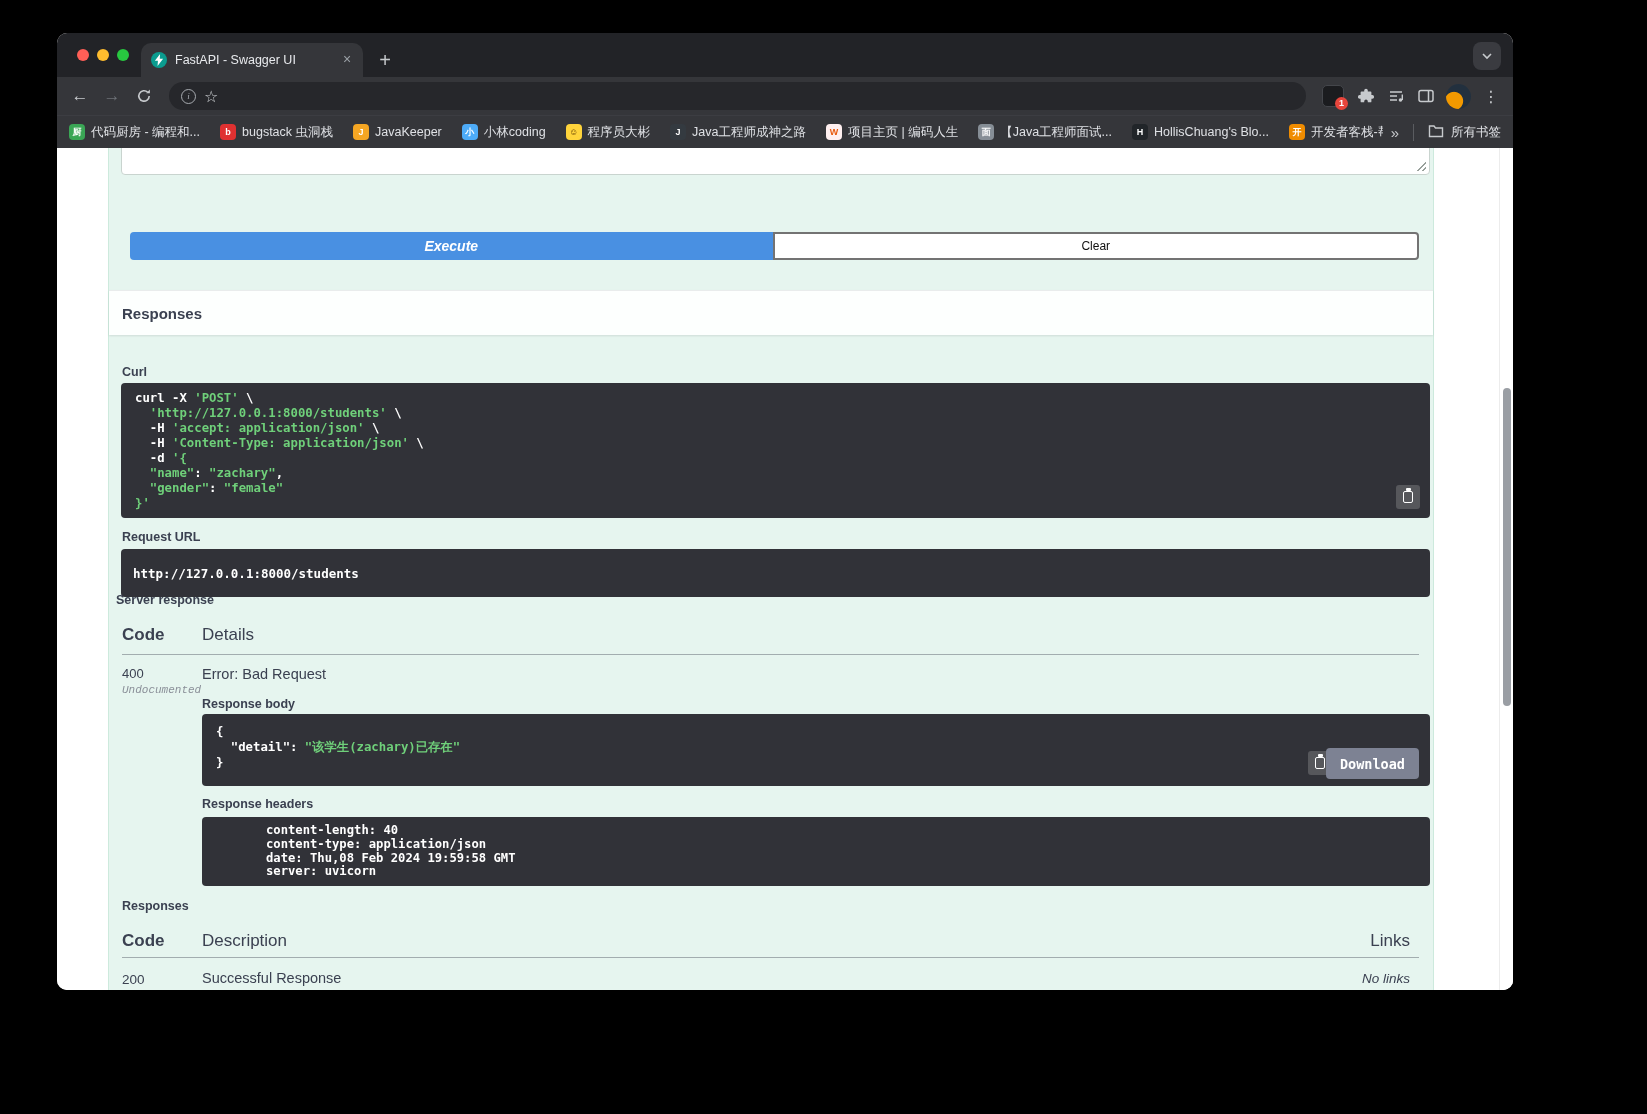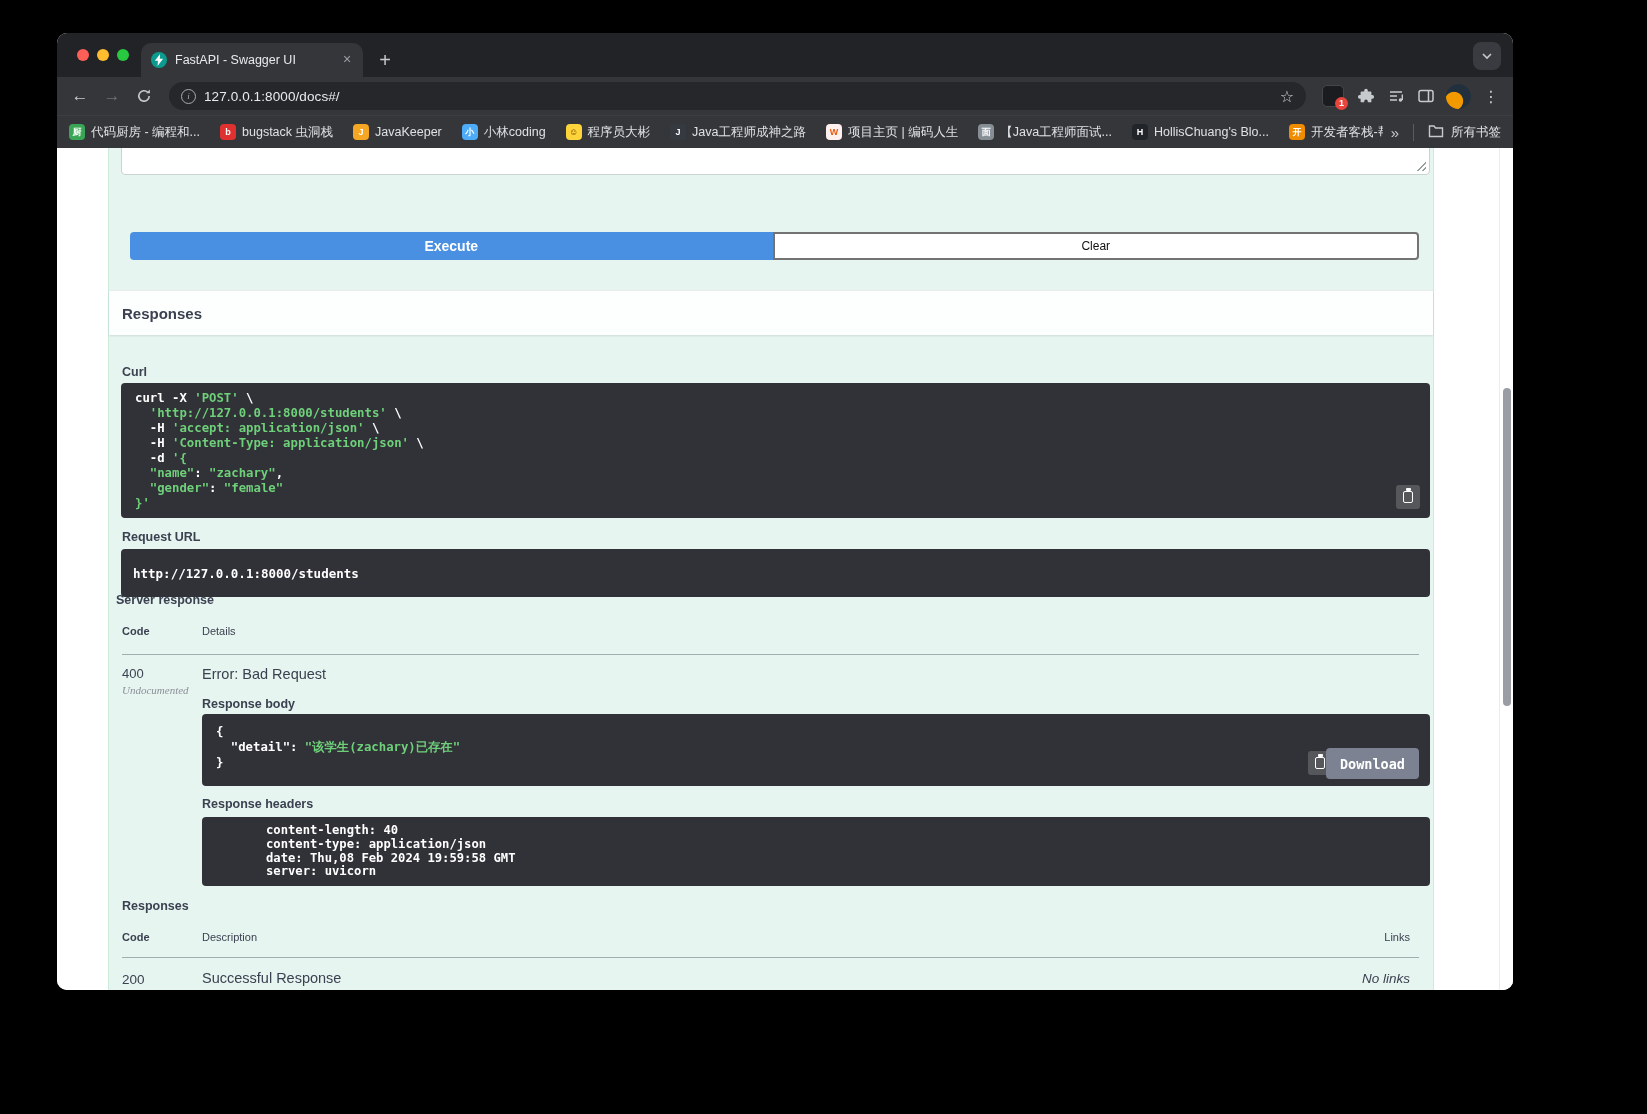--- a/index.html
+++ b/index.html
@@ -63,21 +63,21 @@
   
   .content{position:absolute;left:0;top:115px;width:1456px;height:842px;background:#fff;overflow:hidden;}
   .sw{position:absolute;left:51px;top:0;width:1326px;height:842px;background:var(--mint);border-left:1px solid #cdeadd;border-right:1px solid #cdeadd;}
   .sw *{position:absolute;}
 
   .ta-box{top:-14px;height:41px;left:12px;right:3px;background:#fff;border:1px solid #c9d4cf;border-radius:4px;}
   .resize-handle{right:3px;bottom:3px;width:11px;height:11px;background:repeating-linear-gradient(135deg,transparent 0 2px,#98a09b 2px 3.5px);clip-path:polygon(100% 0,100% 100%,0 100%);}
 
   .exec-row{top:84px;height:28px;left:21px;right:14px;display:flex;}
   .exec-row *{position:static;}
-  .btn-execute{flex:1;background:var(--blue);color:#fff;border:none;border-radius:4px 0 0 4px;font-family:inherit;font-size:14px;font-weight:700;}
+  .btn-execute{flex:1;background:var(--blue);color:#fff;border:none;border-radius:4px 0 0 4px;font-family:inherit;font-size:14px;font-weight:700;font-style:italic;}
   .btn-clear{flex:1;background:#fff;color:#111;border:2px solid #737373;border-radius:0 4px 4px 0;font-family:inherit;font-size:12px;}
 
   .sec-header{top:142px;height:45px;left:0;right:0;background:rgba(255,255,255,.92);box-shadow:0 1px 2px rgba(0,0,0,.1);border-top:1px solid rgba(59,65,81,.1);display:flex;align-items:center;padding-left:13px;}
   .sec-header span{position:static;font-size:15px;font-weight:600;color:var(--ink);}
 
   .lbl{font-size:12.5px;font-weight:600;color:var(--ink);}
   .curl-lbl{top:217px;left:13px;}
   .req-url-lbl{top:382px;left:13px;}
   .server-resp-lbl{top:445px;left:7px;}
   .resp-body-lbl{top:549px;left:93px;}
@@ -98,29 +98,29 @@
   .req-url-bar span{position:static;font-family:"DejaVu Sans Mono","Liberation Mono",monospace;font-size:12.5px;font-weight:700;color:#fff;}
 
   .copy-btn{width:24px;height:24px;background:rgba(255,255,255,.18);border:none;border-radius:3px;display:flex;align-items:center;justify-content:center;}
   .copy-btn *{position:static;}
   .curl-copy{right:10px;bottom:9px;}
   .body-copy{right:98px;bottom:11px;}
   .copy-glyph{position:relative;width:10px;height:12px;border:1.6px solid #fff;border-radius:2px;display:block;}
   .copy-glyph::before{content:"";position:absolute;top:-4px;left:1.5px;width:5px;height:2.5px;background:#fff;border-radius:1px;}
   .download-btn{right:11px;bottom:7px;height:31px;padding:0 14px;background:var(--dlgray);color:#fff;border:none;border-radius:4px;font-family:inherit;font-size:13.5px;font-weight:700;}
 
-  .th{font-size:11px;color:var(--ink);}
+  .th{font-size:17px;color:var(--ink);}
   .th.bold{font-weight:700;}
   .t1-code{top:477px;left:13px;}
   .t1-details{top:477px;left:93px;}
   .t-divider{height:0;border-top:1px solid rgba(59,65,81,.4);left:13px;right:14px;}
   .t1-div{top:506px;}
   .t2-div{top:809px;}
   .code-400{top:518px;left:13px;font-size:13px;color:var(--ink);text-align:center;}
-  .undoc{top:536px;left:13px;font-family:Liberation Serif, serif;font-style:italic;font-size:11px;color:#8a8f98;}
+  .undoc{top:536px;left:13px;font-family:Liberation Mono, monospace;font-style:italic;font-size:11px;color:#8a8f98;}
   .err-title{top:518px;left:93px;font-size:14.5px;color:var(--ink);}
   .t2-code{top:783px;left:13px;}
   .t2-desc{top:783px;left:93px;}
   .t2-links{top:783px;right:23px;}
   .code-200{top:824px;left:13px;font-size:13.5px;color:var(--ink);}
   .success-title{top:822px;left:93px;font-size:14.5px;color:var(--ink);}
   .no-links{top:823px;right:23px;font-size:13.5px;font-style:italic;color:var(--ink);}
 
   .scrollbar{position:absolute;right:0;top:0;width:14px;height:842px;background:#fff;border-left:1px solid #ececec;}
   .scroll-thumb{position:absolute;left:3px;width:8px;top:240px;height:318px;background:#9a9ea4;border-radius:4px;}
@@ -160,21 +160,20 @@
       <div class="nav-btn">←</div>
       <div class="nav-btn dim">→</div>
       <div class="nav-btn">
         <svg width="16" height="16" viewBox="0 0 16 16">
             <path d="M13.2 8a5.2 5.2 0 1 1-1.5-3.7" fill="none" stroke="#c7cacd" stroke-width="1.6"></path>
             <path d="M13.9 1.6v3.6h-3.6z" fill="#c7cacd"></path>
           </svg>
       </div>
       <div class="omnibox">
         <span class="circle-i">i</span>
-        <span class="url-text">127.0.0.1:8000/docs#/</span>
         <span class="star">☆</span>
       </div>
       <div class="ext-ico">
         <span class="badge">1</span>
       </div>
       <div class="tool-ico">
         <svg width="18" height="18" viewBox="0 0 20 20">
             <path d="M10 2a2 2 0 0 1 2 2v1h3a1 1 0 0 1 1 1v3h1a2 2 0 1 1 0 4h-1v3a1 1 0 0 1-1 1h-3v-1a2 2 0 1 0-4 0v1H5a1 1 0 0 1-1-1v-3H3a2 2 0 1 1 0-4h1V6a1 1 0 0 1 1-1h3V4a2 2 0 0 1 2-2z" fill="#c7cacd"></path>
           </svg>
       </div>

